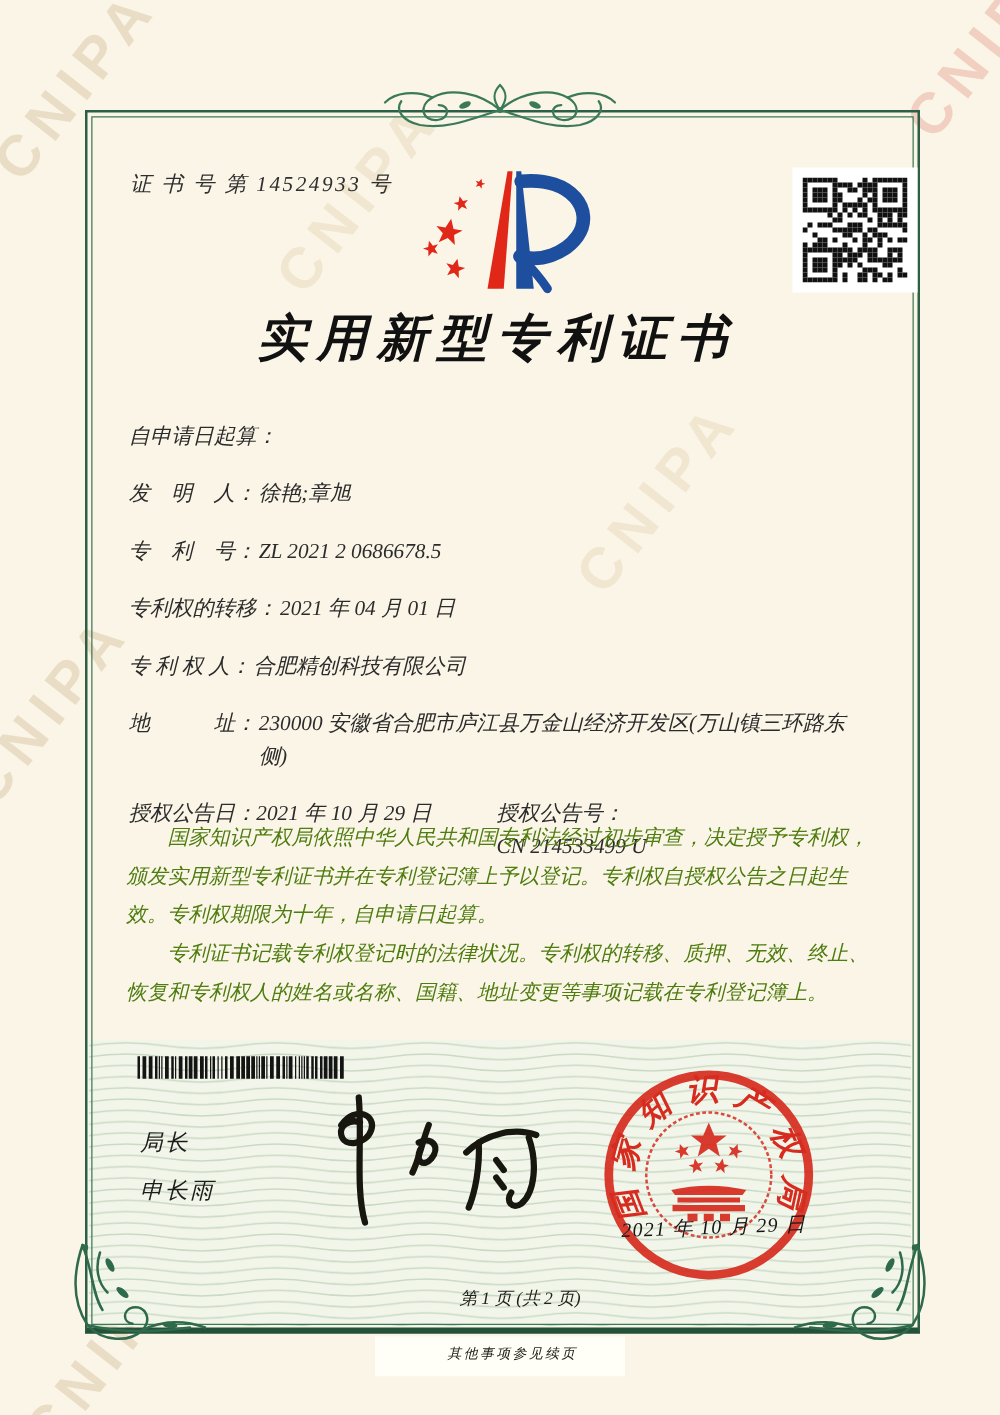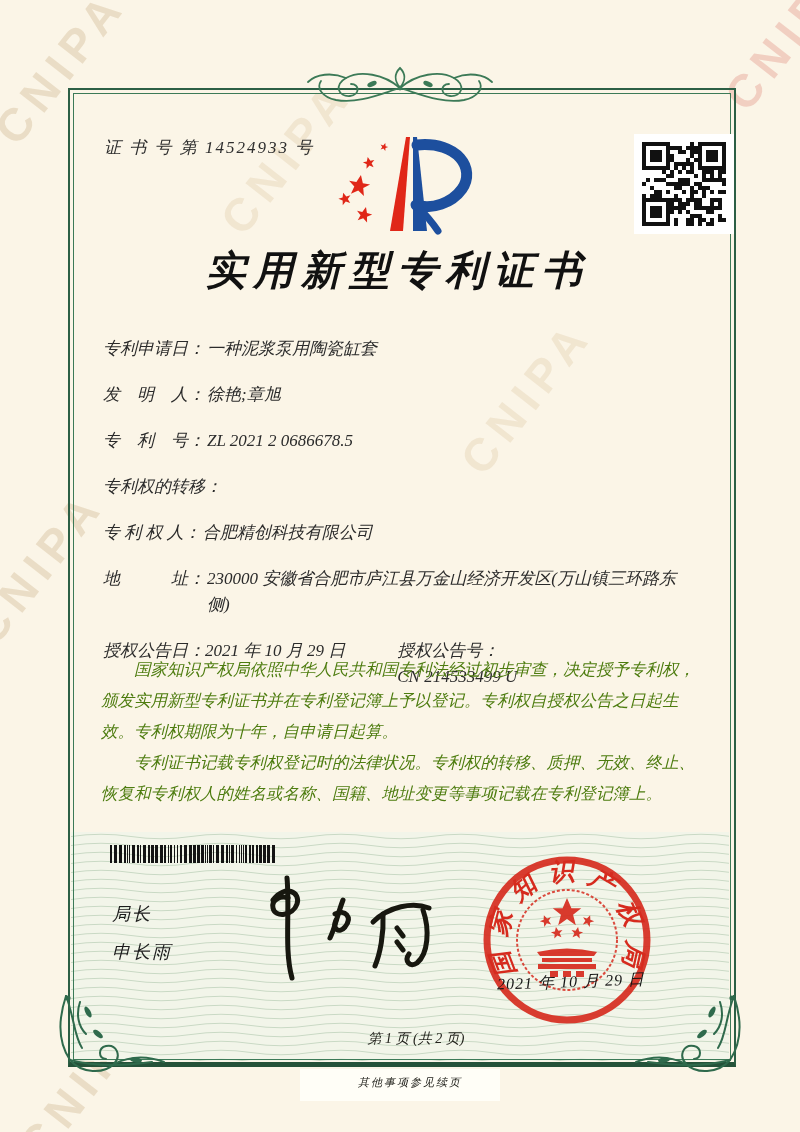--- a/index.html
+++ b/index.html
@@ -384,33 +384,33 @@
           <rect x="56" y="80" width="4" height="4" fill="#111"></rect>
           <rect x="64" y="80" width="4" height="4" fill="#111"></rect>
           <rect x="68" y="80" width="4" height="4" fill="#111"></rect>
         </svg>
     </div>
 
     <div class="title">实用新型专利证书</div>
 
     <div class="fields">
       <div class="f-row">
-        <span class="f-label">专利申请日：</span>
-        <span class="f-value">一种泥浆泵用陶瓷缸套</span>
+        <span class="f-label">自申请日起算：</span>
       </div>
       <div class="f-row">
         <span class="f-label">发　明　人：</span>
         <span class="f-value">徐艳;章旭</span>
       </div>
       <div class="f-row">
         <span class="f-label">专　利　号：</span>
         <span class="f-value">ZL 2021 2 0686678.5</span>
       </div>
       <div class="f-row">
         <span class="f-label">专利权的转移：</span>
+        <span class="f-value">2021 年 04 月 01 日</span>
       </div>
       <div class="f-row">
         <span class="f-label">专 利 权 人：</span>
         <span class="f-value">合肥精创科技有限公司</span>
       </div>
       <div class="f-row">
         <span class="f-label">地　　　址：</span>
         <span class="f-value">230000 安徽省合肥市庐江县万金山经济开发区(万山镇三环路东侧)</span>
       </div>
       <div class="grant">

